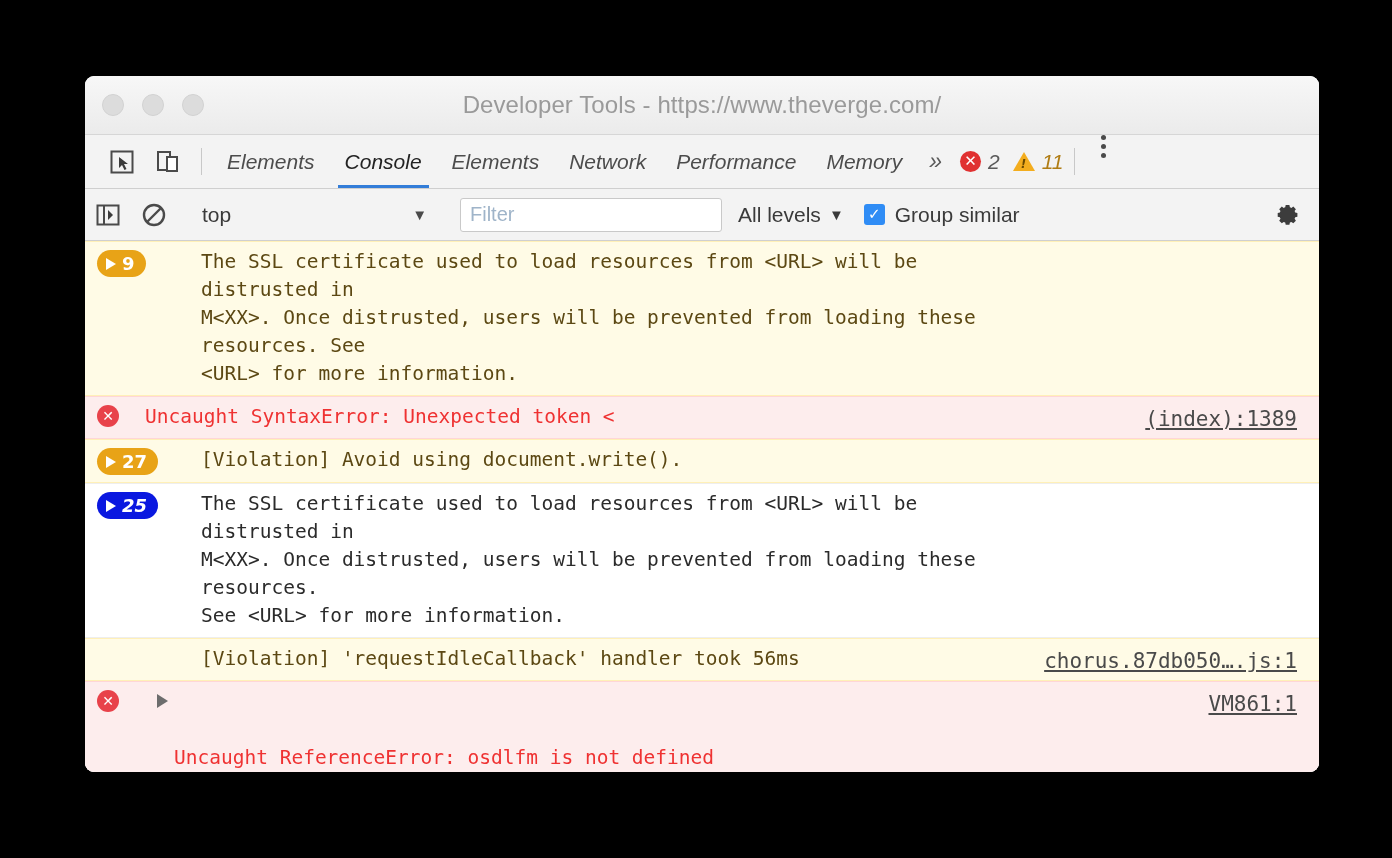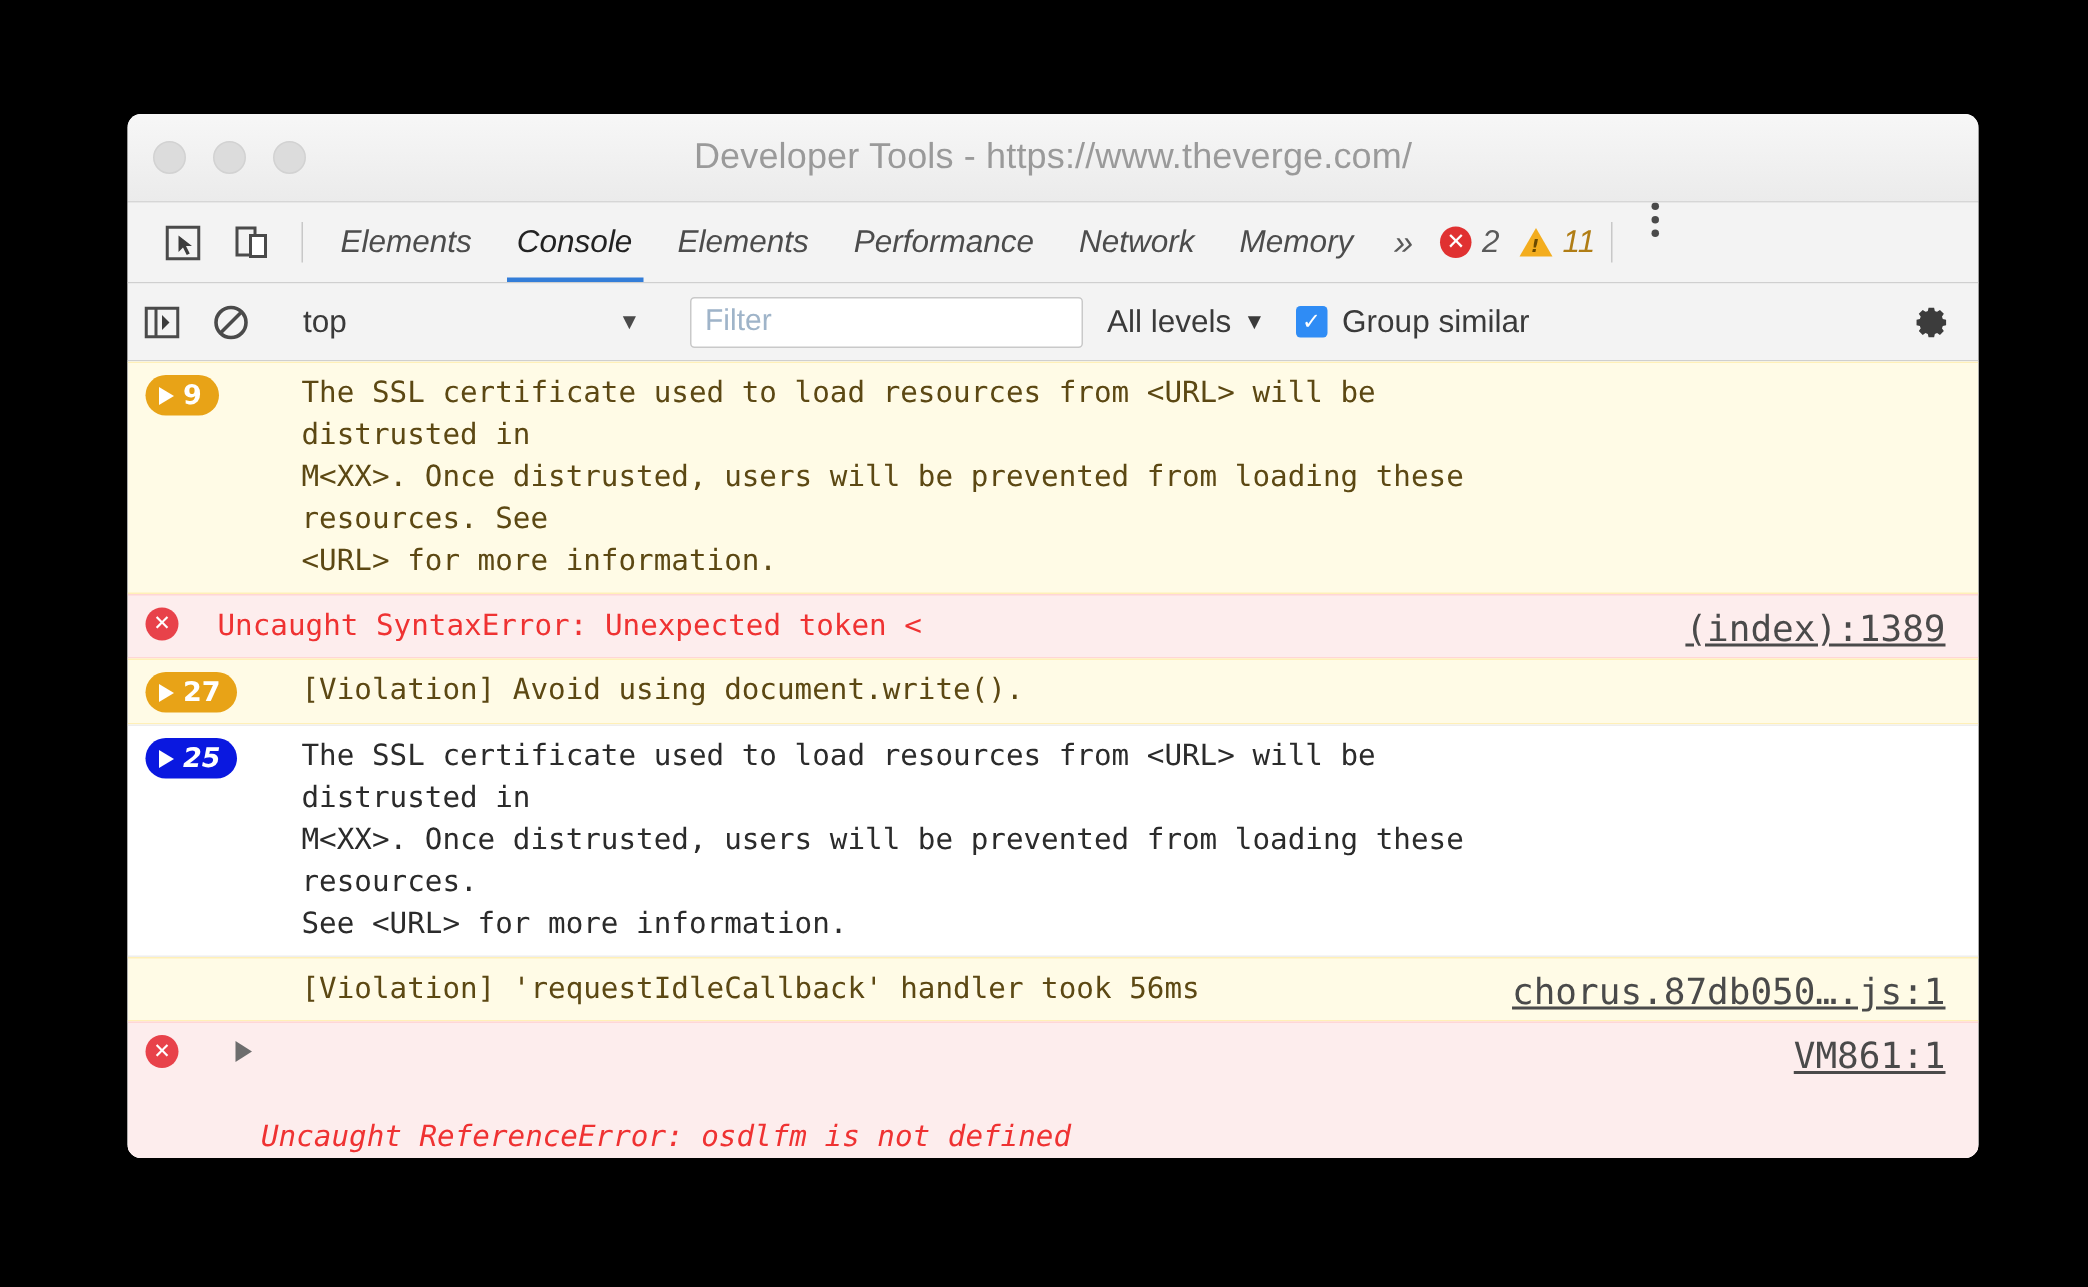--- a/index.html
+++ b/index.html
@@ -331,27 +331,27 @@
     margin-top: 6px;
     flex: 0 0 auto;
     cursor: pointer;
   }
 
   .srclink {
     position: absolute;
     right: 22px;
     top: 8px;
     font-family: "DejaVu Sans Mono", monospace;
-    font-size: 24px;
+    font-size: 21px;
     color: #4a4a4a;
     text-decoration: underline;
     cursor: pointer;
     white-space: nowrap;
   }
-  .stack { display: block; font-style: italic; }
+  .stack { display: block; }
 </style>
 </head>
 <body>
 
 <div id="screen">
   <div id="window">
 
     <div id="titlebar">
       <div class="traffic-lights">
         <span class="light"></span>
@@ -379,24 +379,24 @@
       <div class="tab">
           <span>Elements</span>
         </div>
       <div class="tab active">
           <span>Console</span>
         </div>
       <div class="tab">
           <span>Elements</span>
         </div>
       <div class="tab">
+          <span>Network</span>
+        </div>
+      <div class="tab">
           <span>Performance</span>
-        </div>
-      <div class="tab">
-          <span>Network</span>
         </div>
       <div class="tab">
           <span>Memory</span>
         </div>
       <div class="tab chevrons">
           <span>»</span>
         </div>
 
       <div id="counters">
         <span class="err-dot">✕</span>

